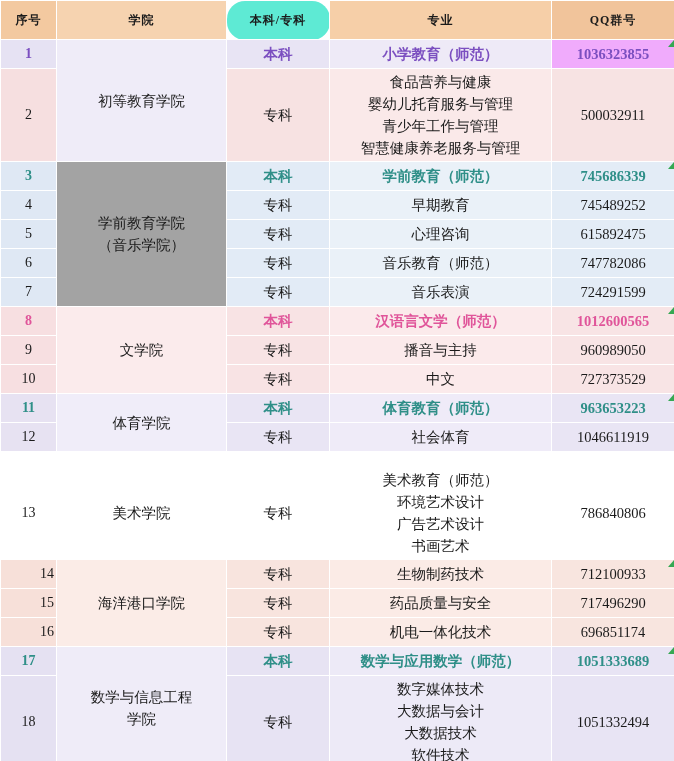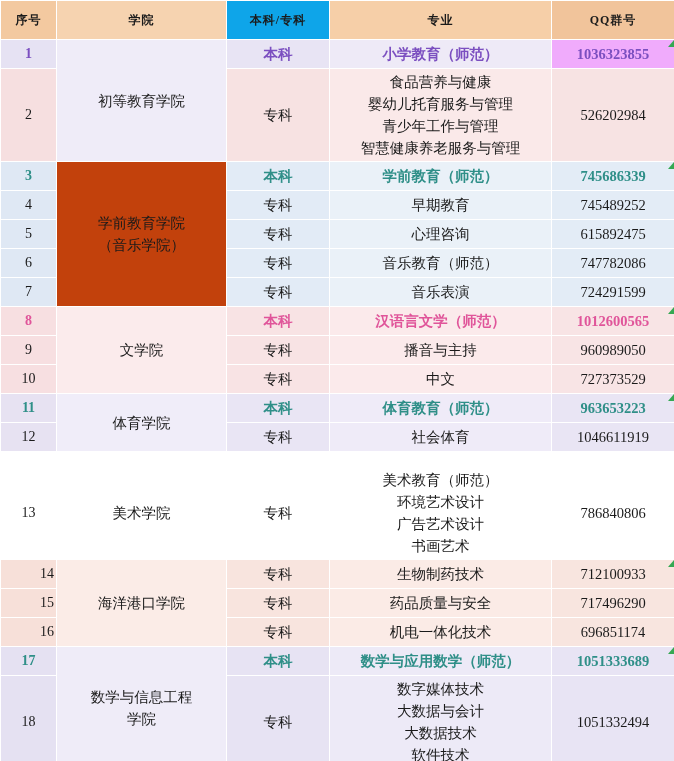--- a/index.html
+++ b/index.html
@@ -32,21 +32,21 @@
     font-size: 12px;
     font-weight: bold;
     color: #1b1b1b;
     text-align: center;
     vertical-align: middle;
     border: 1px solid #ffffff;
     letter-spacing: 1px;
   }
   th.h-idx   { background: #f3c9a0; }
   th.h-col   { background: #f6d3b0; }
-  th.h-level { background: #0ea5e9; }
+  th.h-level { background: #5eead4; border-radius: 18px; }
   th.h-major { background: #f6cfa8; }
   th.h-qq    { background: #f1c49b; }
 
   tbody td {
     border: 1px solid #ffffff;
     text-align: center;
     vertical-align: middle;
     font-size: 14.5px;
     line-height: 22px;
     padding: 2px 2px;
@@ -61,21 +61,21 @@
   .t-purple-lvl   { background: #e8e4f4; }
   .t-purple-major { background: #eeeaf7; }
   .t-purple-qq    { background: #f0abfc; }
 
   .t-pink-idx   { background: #f6dfe0; }
   .t-pink-lvl   { background: #f7e2e2; }
   .t-pink-major { background: #fae9e9; }
   .t-pink-qq    { background: #f7e3e3; }
 
   .t-blue-idx   { background: #dfe8f4; }
-  .t-blue-col   { background: #c2410c; }
+  .t-blue-col   { background: #a3a3a3; }
   .t-blue-lvl   { background: #e2ebf6; }
   .t-blue-major { background: #eaf1f8; }
   .t-blue-qq    { background: #e3ecf6; }
 
   .t-rose-idx   { background: #f7dfe1; }
   .t-rose-col   { background: #fbebec; }
   .t-rose-lvl   { background: #f8e3e4; }
   .t-rose-major { background: #fbeaeb; }
   .t-rose-qq    { background: #f8e4e5; }
 
@@ -150,21 +150,21 @@
           <td class="major t-purple-major em-purple">小学教育（师范）</td>
           <td class="qq t-purple-qq em-purple" style="position: relative;">1036323855<span class="mark" style="right: 0px; top: 0px;"></span></td>
         </tr>
         <tr>
           <td class="idx t-pink-idx" style="height: 84px;">2</td>
           <td class="level t-pink-lvl">专科</td>
           <td class="major t-pink-major">食品营养与健康
 婴幼儿托育服务与管理
 青少年工作与管理
 智慧健康养老服务与管理</td>
-          <td class="qq t-pink-qq" style="position: relative;">526202984</td>
+          <td class="qq t-pink-qq" style="position: relative;">500032911</td>
         </tr>
         <tr>
           <td class="idx t-blue-idx em-teal">3</td>
           <td class="college t-blue-col" rowspan="5" style="white-space: pre-line;">学前教育学院
 （音乐学院）</td>
           <td class="level t-blue-lvl em-teal">本科</td>
           <td class="major t-blue-major em-teal">学前教育（师范）</td>
           <td class="qq t-blue-qq em-teal" style="position: relative;">745686339<span class="mark" style="right: 0px; top: 0px;"></span></td>
         </tr>
         <tr>

